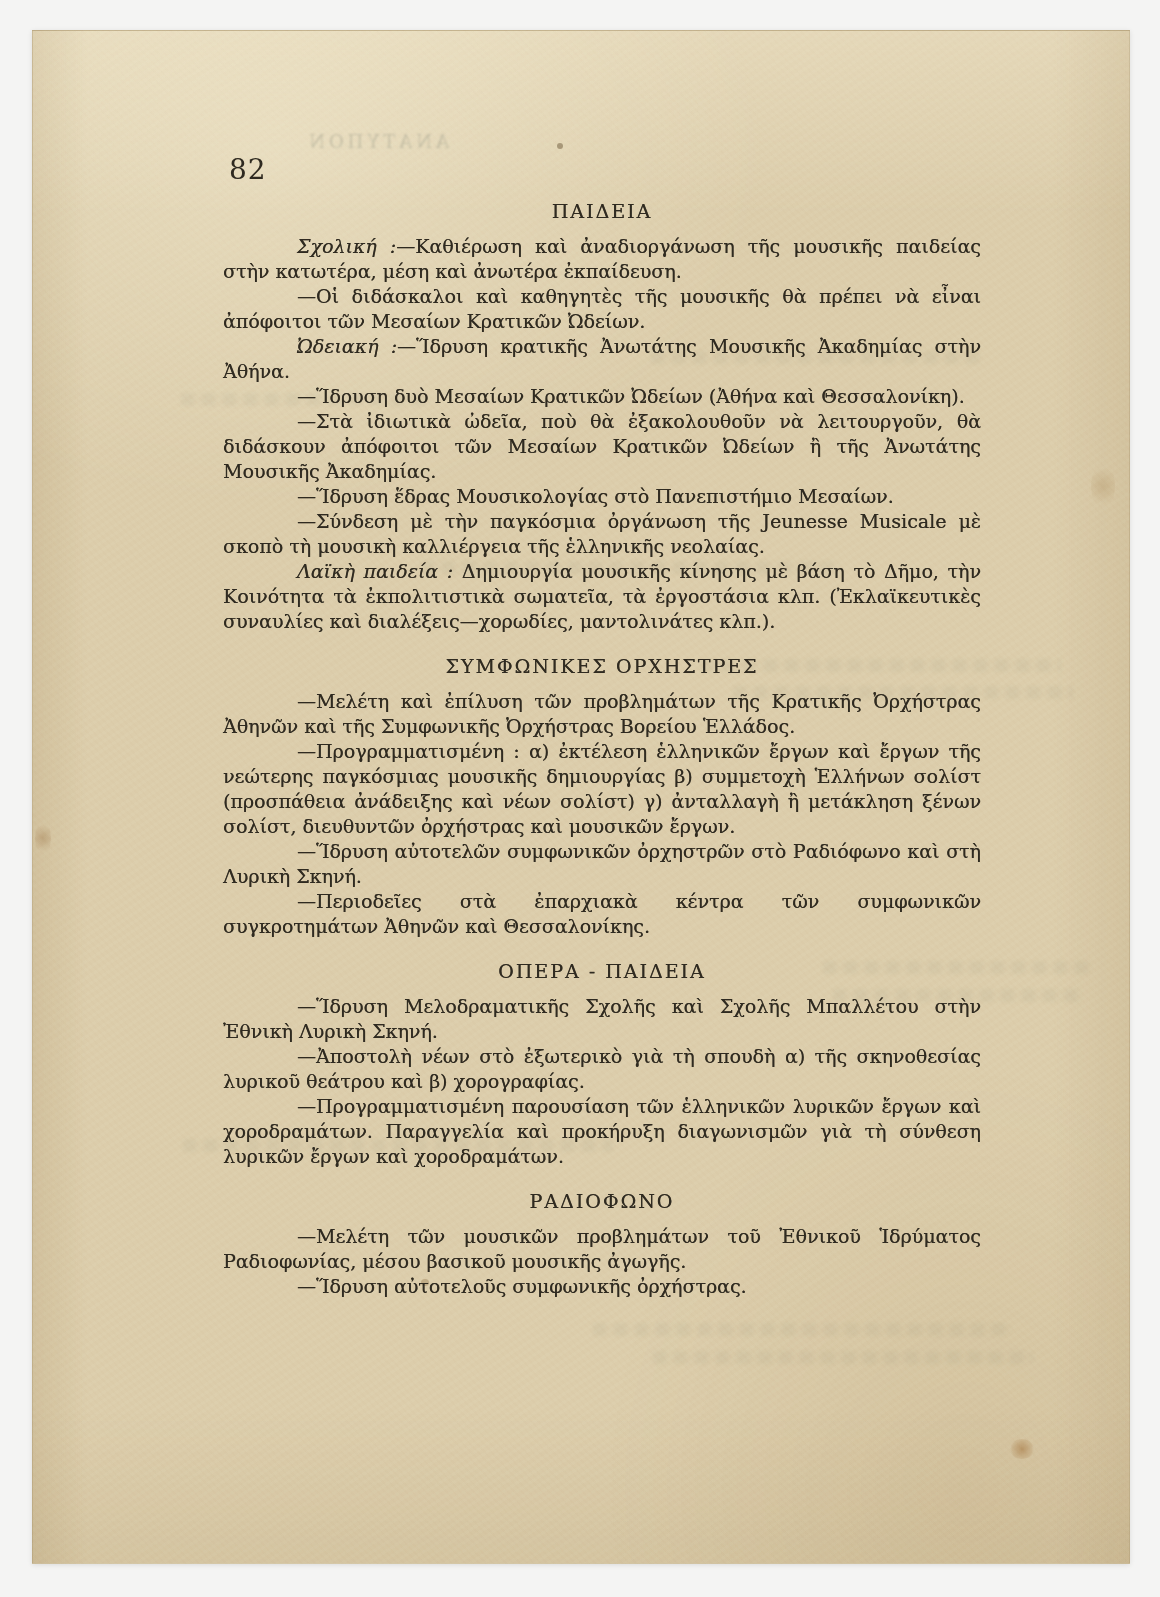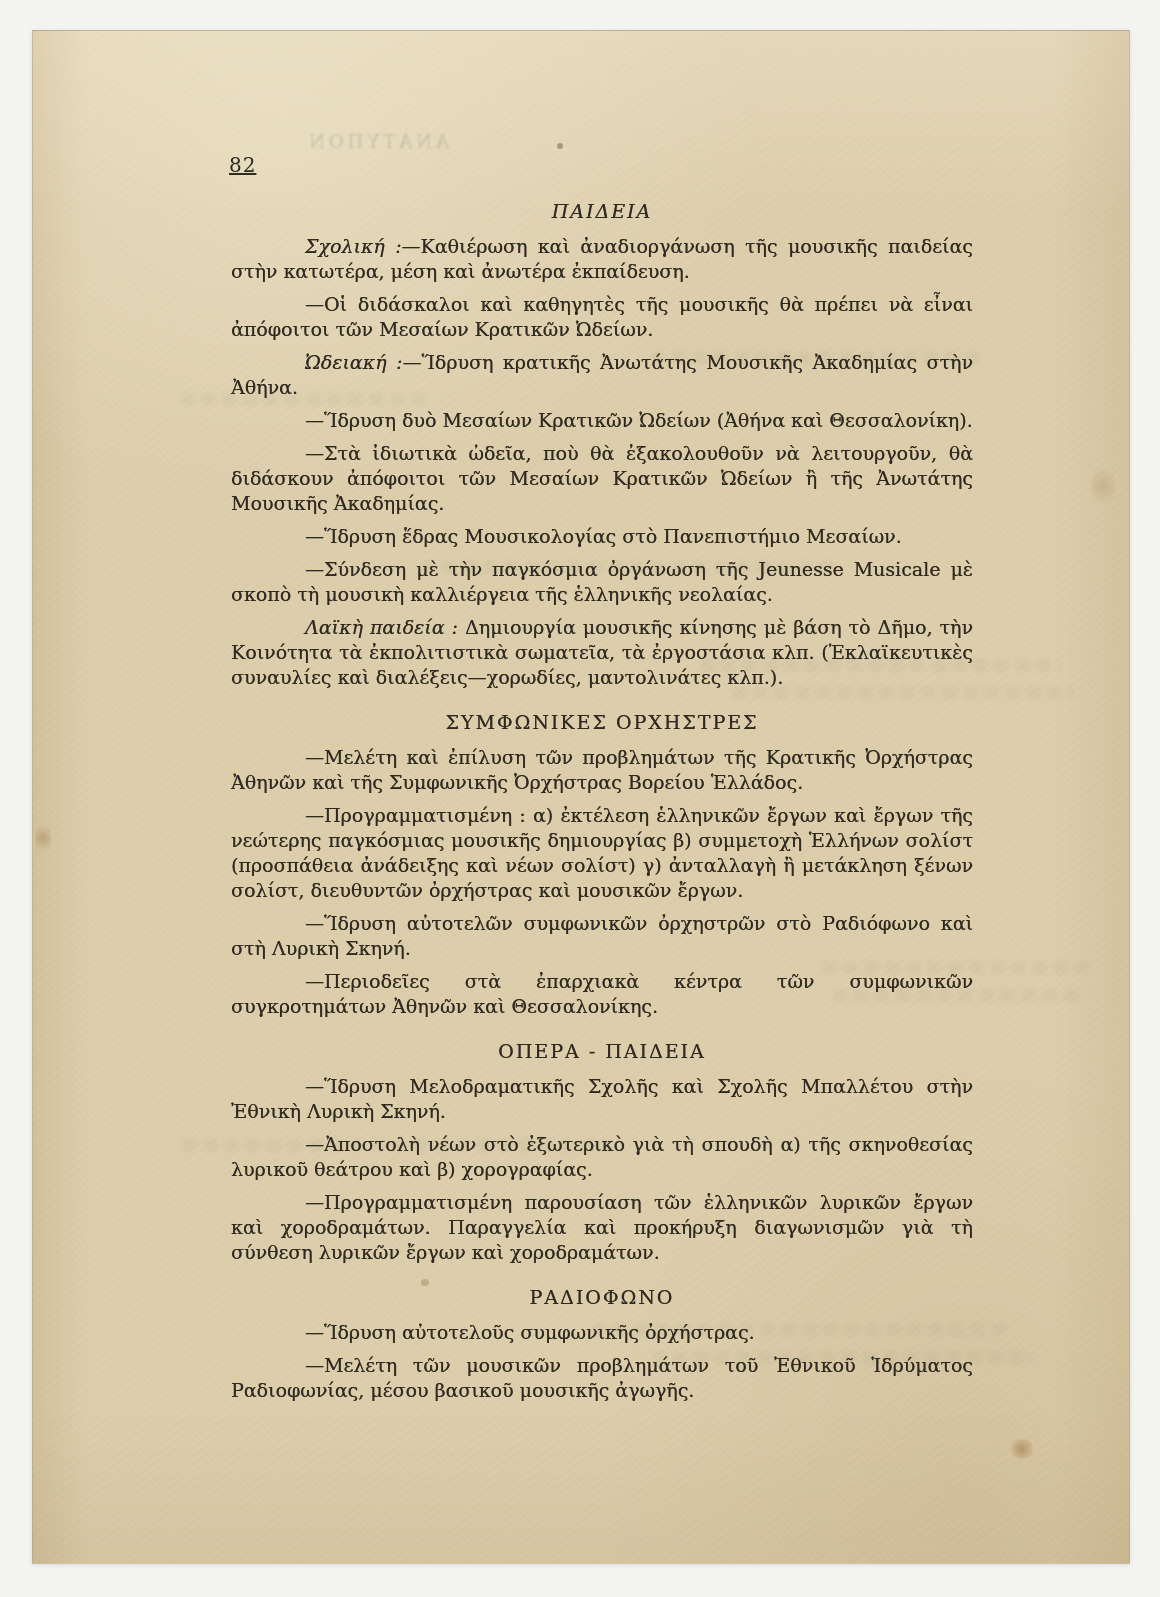--- a/index.html
+++ b/index.html
@@ -23,44 +23,43 @@
       linear-gradient(180deg, rgba(255,248,226,0.25), rgba(255,248,226,0) 12%, rgba(120,90,40,0) 90%, rgba(120,90,40,0.08)),
       repeating-linear-gradient(47deg, rgba(160,130,80,0.025) 0 2px, rgba(160,130,80,0) 2px 5px),
       repeating-linear-gradient(-33deg, rgba(255,255,238,0.03) 0 3px, rgba(255,255,238,0) 3px 7px);
     box-shadow: 0 1px 5px rgba(0,0,0,0.10);
     border: 1px solid rgba(150,130,90,0.25);
     box-sizing: border-box;
   }
   .pagenum {
     position: absolute;
     left: 196px; top: 122px;
-    font-size: 20px;
+    font-size: 28px;
     color: #2f2a20;
     letter-spacing: 1px;
-    text-decoration: underline;
   }
   .content {
     position: absolute;
     left: 190px; top: 168px;
     width: 758px;
     font-size: 19px;
     line-height: 25px;
     color: #2f2a20;
     text-shadow: 0.2px 0 0 rgba(47,42,32,0.75);
   }
   .section-heading {
     font-size: 19px;
     font-weight: normal;
     text-align: center;
     letter-spacing: 2px;
     margin: 20px 0 10px 0;
   }
-  .section-heading.first { margin-top: 0; font-style: italic; }
+  .section-heading.first { margin-top: 0; }
   .para {
-    margin: 8px;
+    margin: 0;
     text-indent: 74px;
     text-align: justify;
   }
   .para .lead { font-style: italic; }
   
   .ghost-text {
     position: absolute;
     left: 206px; top: 100px;
     width: 210px;
     font-size: 18px;
@@ -149,17 +148,17 @@
     <p class="para"><span>—Περιοδεῖες στὰ ἐπαρχιακὰ κέντρα τῶν συμφωνικῶν συγκροτημάτων Ἀθηνῶν καὶ Θεσσαλονίκης.</span></p>
 
     <h2 class="section-heading">ΟΠΕΡΑ - ΠΑΙΔΕΙΑ</h2>
 
     <p class="para"><span>—Ἵδρυση Μελοδραματικῆς Σχολῆς καὶ Σχολῆς Μπαλλέτου στὴν Ἐθνικὴ Λυρικὴ Σκηνή.</span></p>
     <p class="para"><span>—Ἀποστολὴ νέων στὸ ἐξωτερικὸ γιὰ τὴ σπουδὴ α) τῆς σκηνοθεσίας λυρικοῦ θεάτρου καὶ β) χορογραφίας.</span></p>
     <p class="para"><span>—Προγραμματισμένη παρουσίαση τῶν ἑλληνικῶν λυρικῶν ἔργων καὶ χοροδραμάτων. Παραγγελία καὶ προκήρυξη διαγωνισμῶν γιὰ τὴ σύνθεση λυρικῶν ἔργων καὶ χοροδραμάτων.</span></p>
 
     <h2 class="section-heading">ΡΑΔΙΟΦΩΝΟ</h2>
 
+    <p class="para"><span>—Μελέτη τῶν μουσικῶν προβλημάτων τοῦ Ἐθνικοῦ Ἱδρύματος Ραδιοφωνίας, μέσου βασικοῦ μουσικῆς ἀγωγῆς.</span></p>
     <p class="para"><span>—Ἵδρυση αὐτοτελοῦς συμφωνικῆς ὀρχήστρας.</span></p>
-    <p class="para"><span>—Μελέτη τῶν μουσικῶν προβλημάτων τοῦ Ἐθνικοῦ Ἱδρύματος Ραδιοφωνίας, μέσου βασικοῦ μουσικῆς ἀγωγῆς.</span></p>
 
   </main>
 </div>
 
 </body></html>

